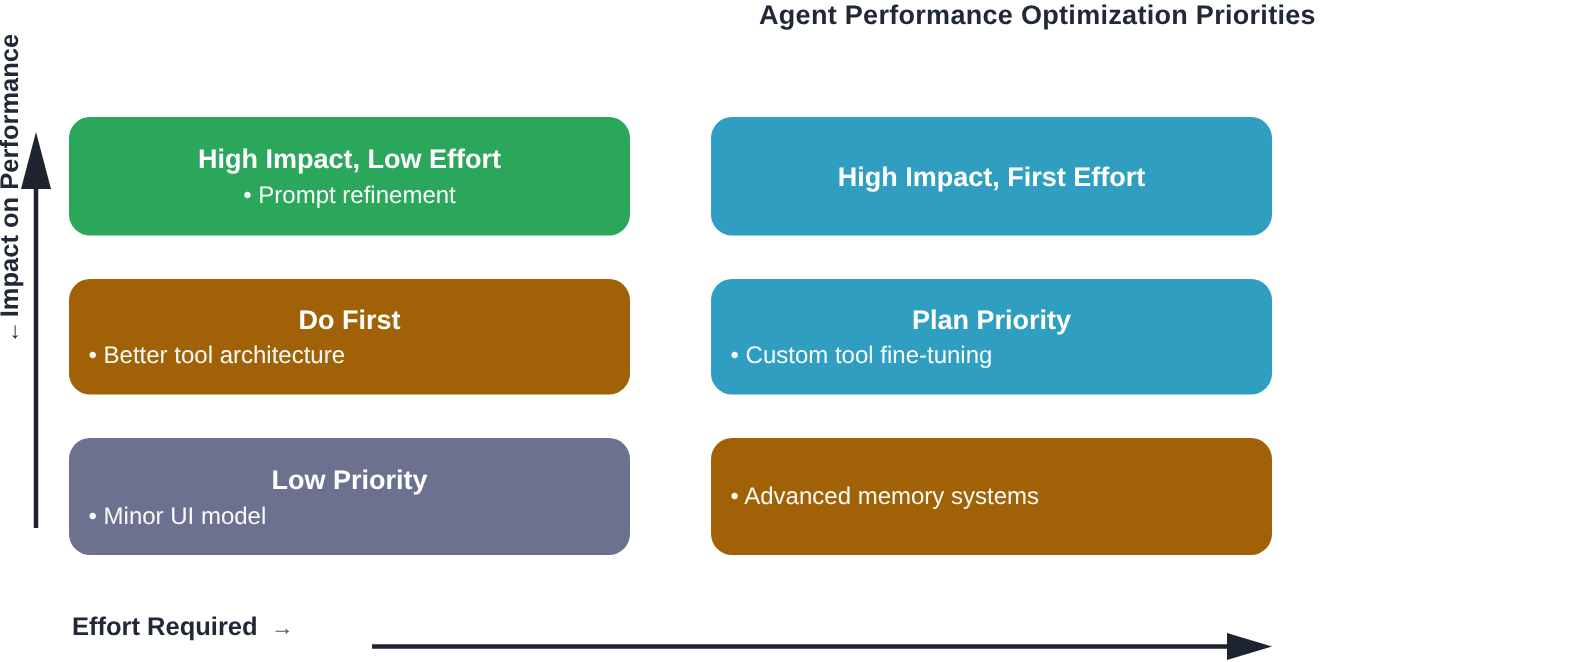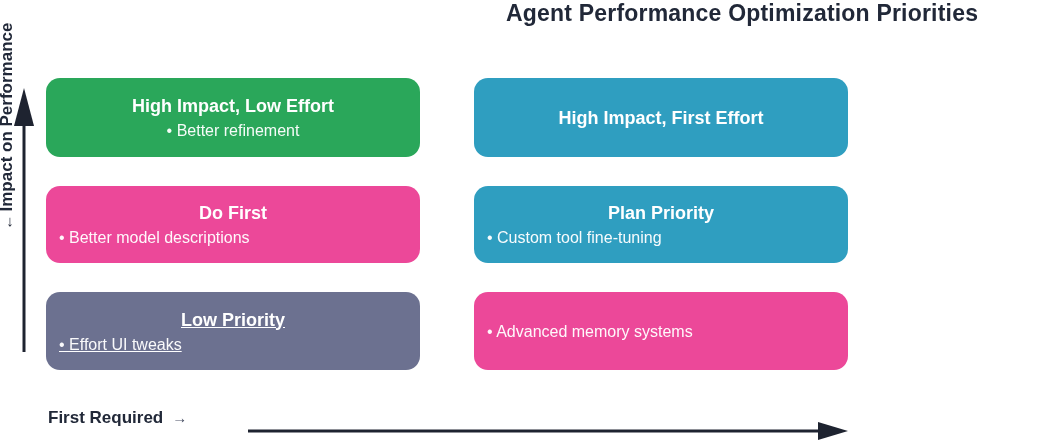--- a/index.html
+++ b/index.html
@@ -9,21 +9,21 @@
     height: 441px;
     overflow: hidden;
     font-family: "Liberation Sans", sans-serif;
     color: #212838;
   }
 
   .chart-title {
     position: absolute;
     left: 506px;
     top: 0px;
-    font-size: 23px;
+    font-size: 18px;
     font-weight: bold;
     letter-spacing: 0.2px;
     color: #212838;
     white-space: nowrap;
   }
 
   
   .y-label {
     position: absolute;
     left: -93px;
@@ -83,22 +83,22 @@
     font-size: 16px;
     line-height: 23px;
     color: rgba(255,255,255,0.96);
     padding: 0 13px;
   }
   
   .grid .cell:nth-child(n+3) .cell-bullet { text-align: left; }
 
   .c-green  { background: #2aa75a; }
   .c-teal   { background: #2f9ec0; }
-  .c-orange { background: #ec4899; }
-  .c-slate  { background: #6c7190; text-decoration: underline; }
+  .c-orange { background: #a16207; }
+  .c-slate  { background: #6c7190; }
 
   .x-label {
     position: absolute;
     left: 48px;
     top: 408px;
     font-size: 17px;
     font-weight: bold;
     color: #212838;
     white-space: nowrap;
   }
@@ -125,43 +125,43 @@
 
 <div class="chart-title">Agent Performance Optimization Priorities</div>
 
 <div class="y-label">Impact on Performance</div>
 <div class="y-arrow-glyph">↓</div>
 
 <div class="grid">
 
   <div class="cell c-green">
     <div class="cell-title">High Impact, Low Effort</div>
-    <div class="cell-bullet">• Better refinement</div>
+    <div class="cell-bullet">• Prompt refinement</div>
   </div>
 
   <div class="cell c-teal">
     <div class="cell-title">High Impact, First Effort</div>
   </div>
 
   <div class="cell c-orange">
     <div class="cell-title">Do First</div>
-    <div class="cell-bullet">• Better model descriptions</div>
+    <div class="cell-bullet">• Better tool architecture</div>
   </div>
 
   <div class="cell c-teal">
     <div class="cell-title">Plan Priority</div>
     <div class="cell-bullet">• Custom tool fine-tuning</div>
   </div>
 
   <div class="cell c-slate">
     <div class="cell-title">Low Priority</div>
-    <div class="cell-bullet">• Effort UI tweaks</div>
+    <div class="cell-bullet">• Minor UI model</div>
   </div>
 
   <div class="cell c-orange">
     <div class="cell-bullet">• Advanced memory systems</div>
   </div>
 
 </div>
 
 <div class="x-label">
-  <span>First Required</span><span class="x-arrow-glyph">→</span>
+  <span>Effort Required</span><span class="x-arrow-glyph">→</span>
 </div>
 
 </body></html>

